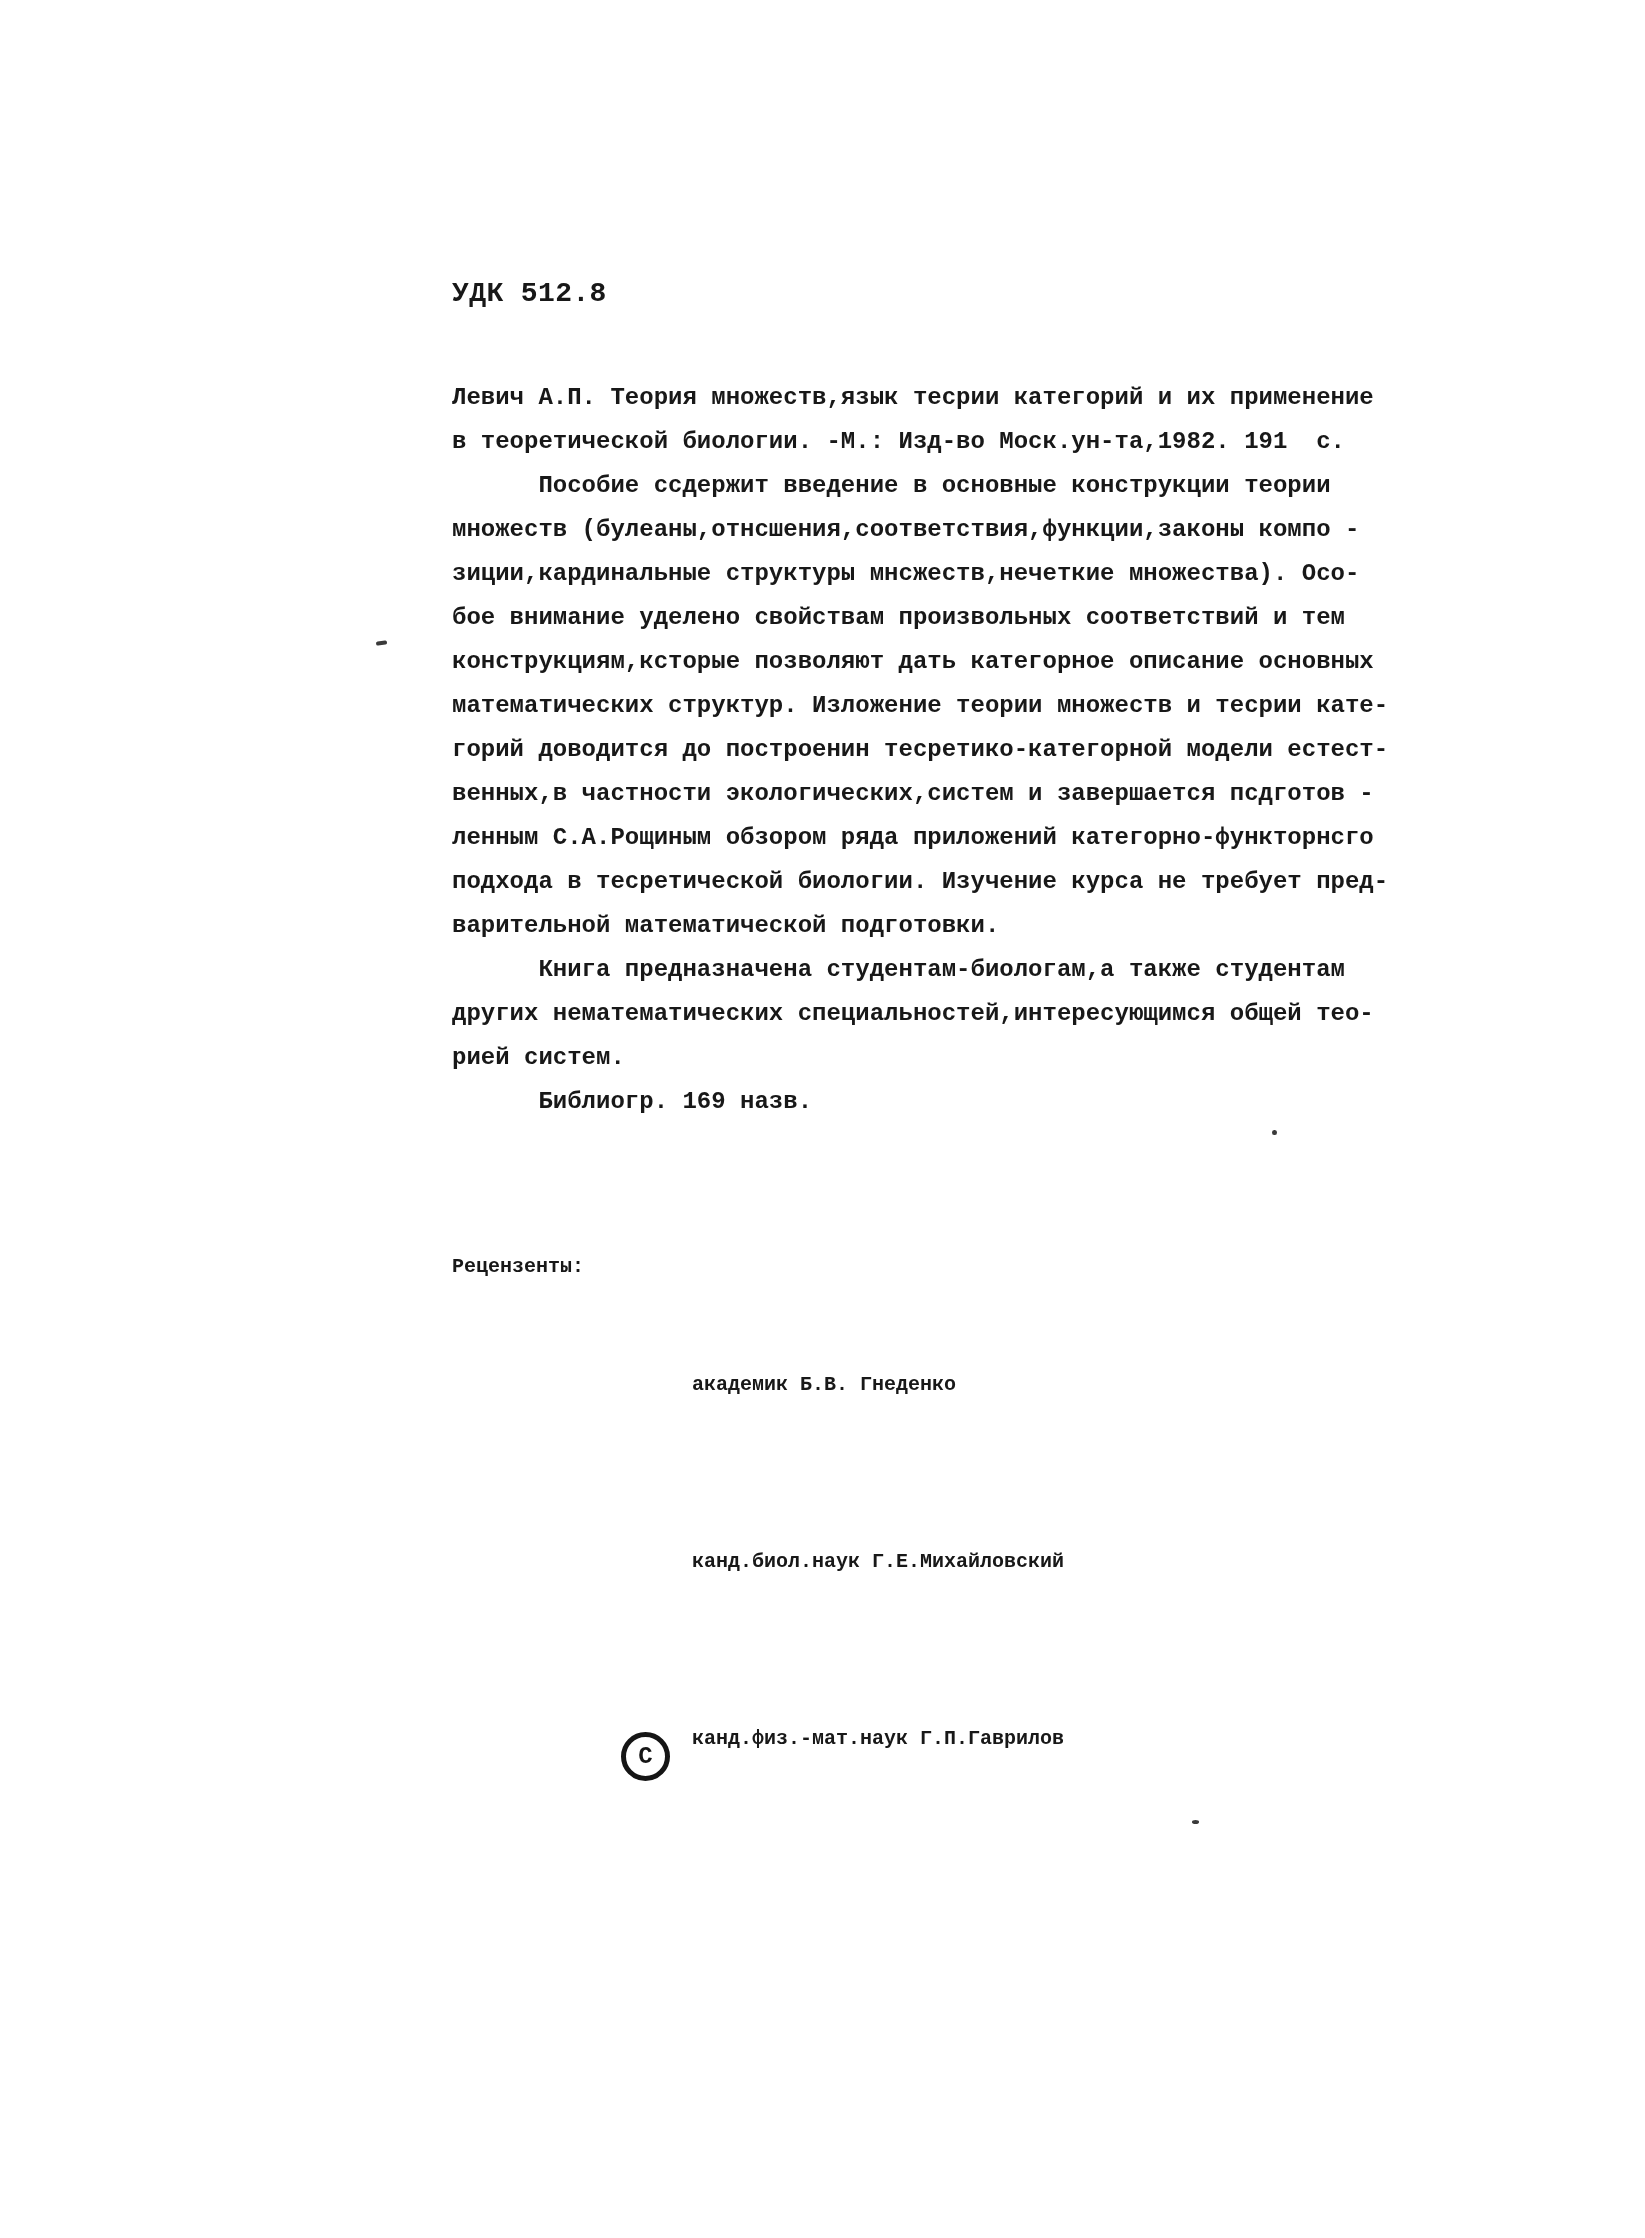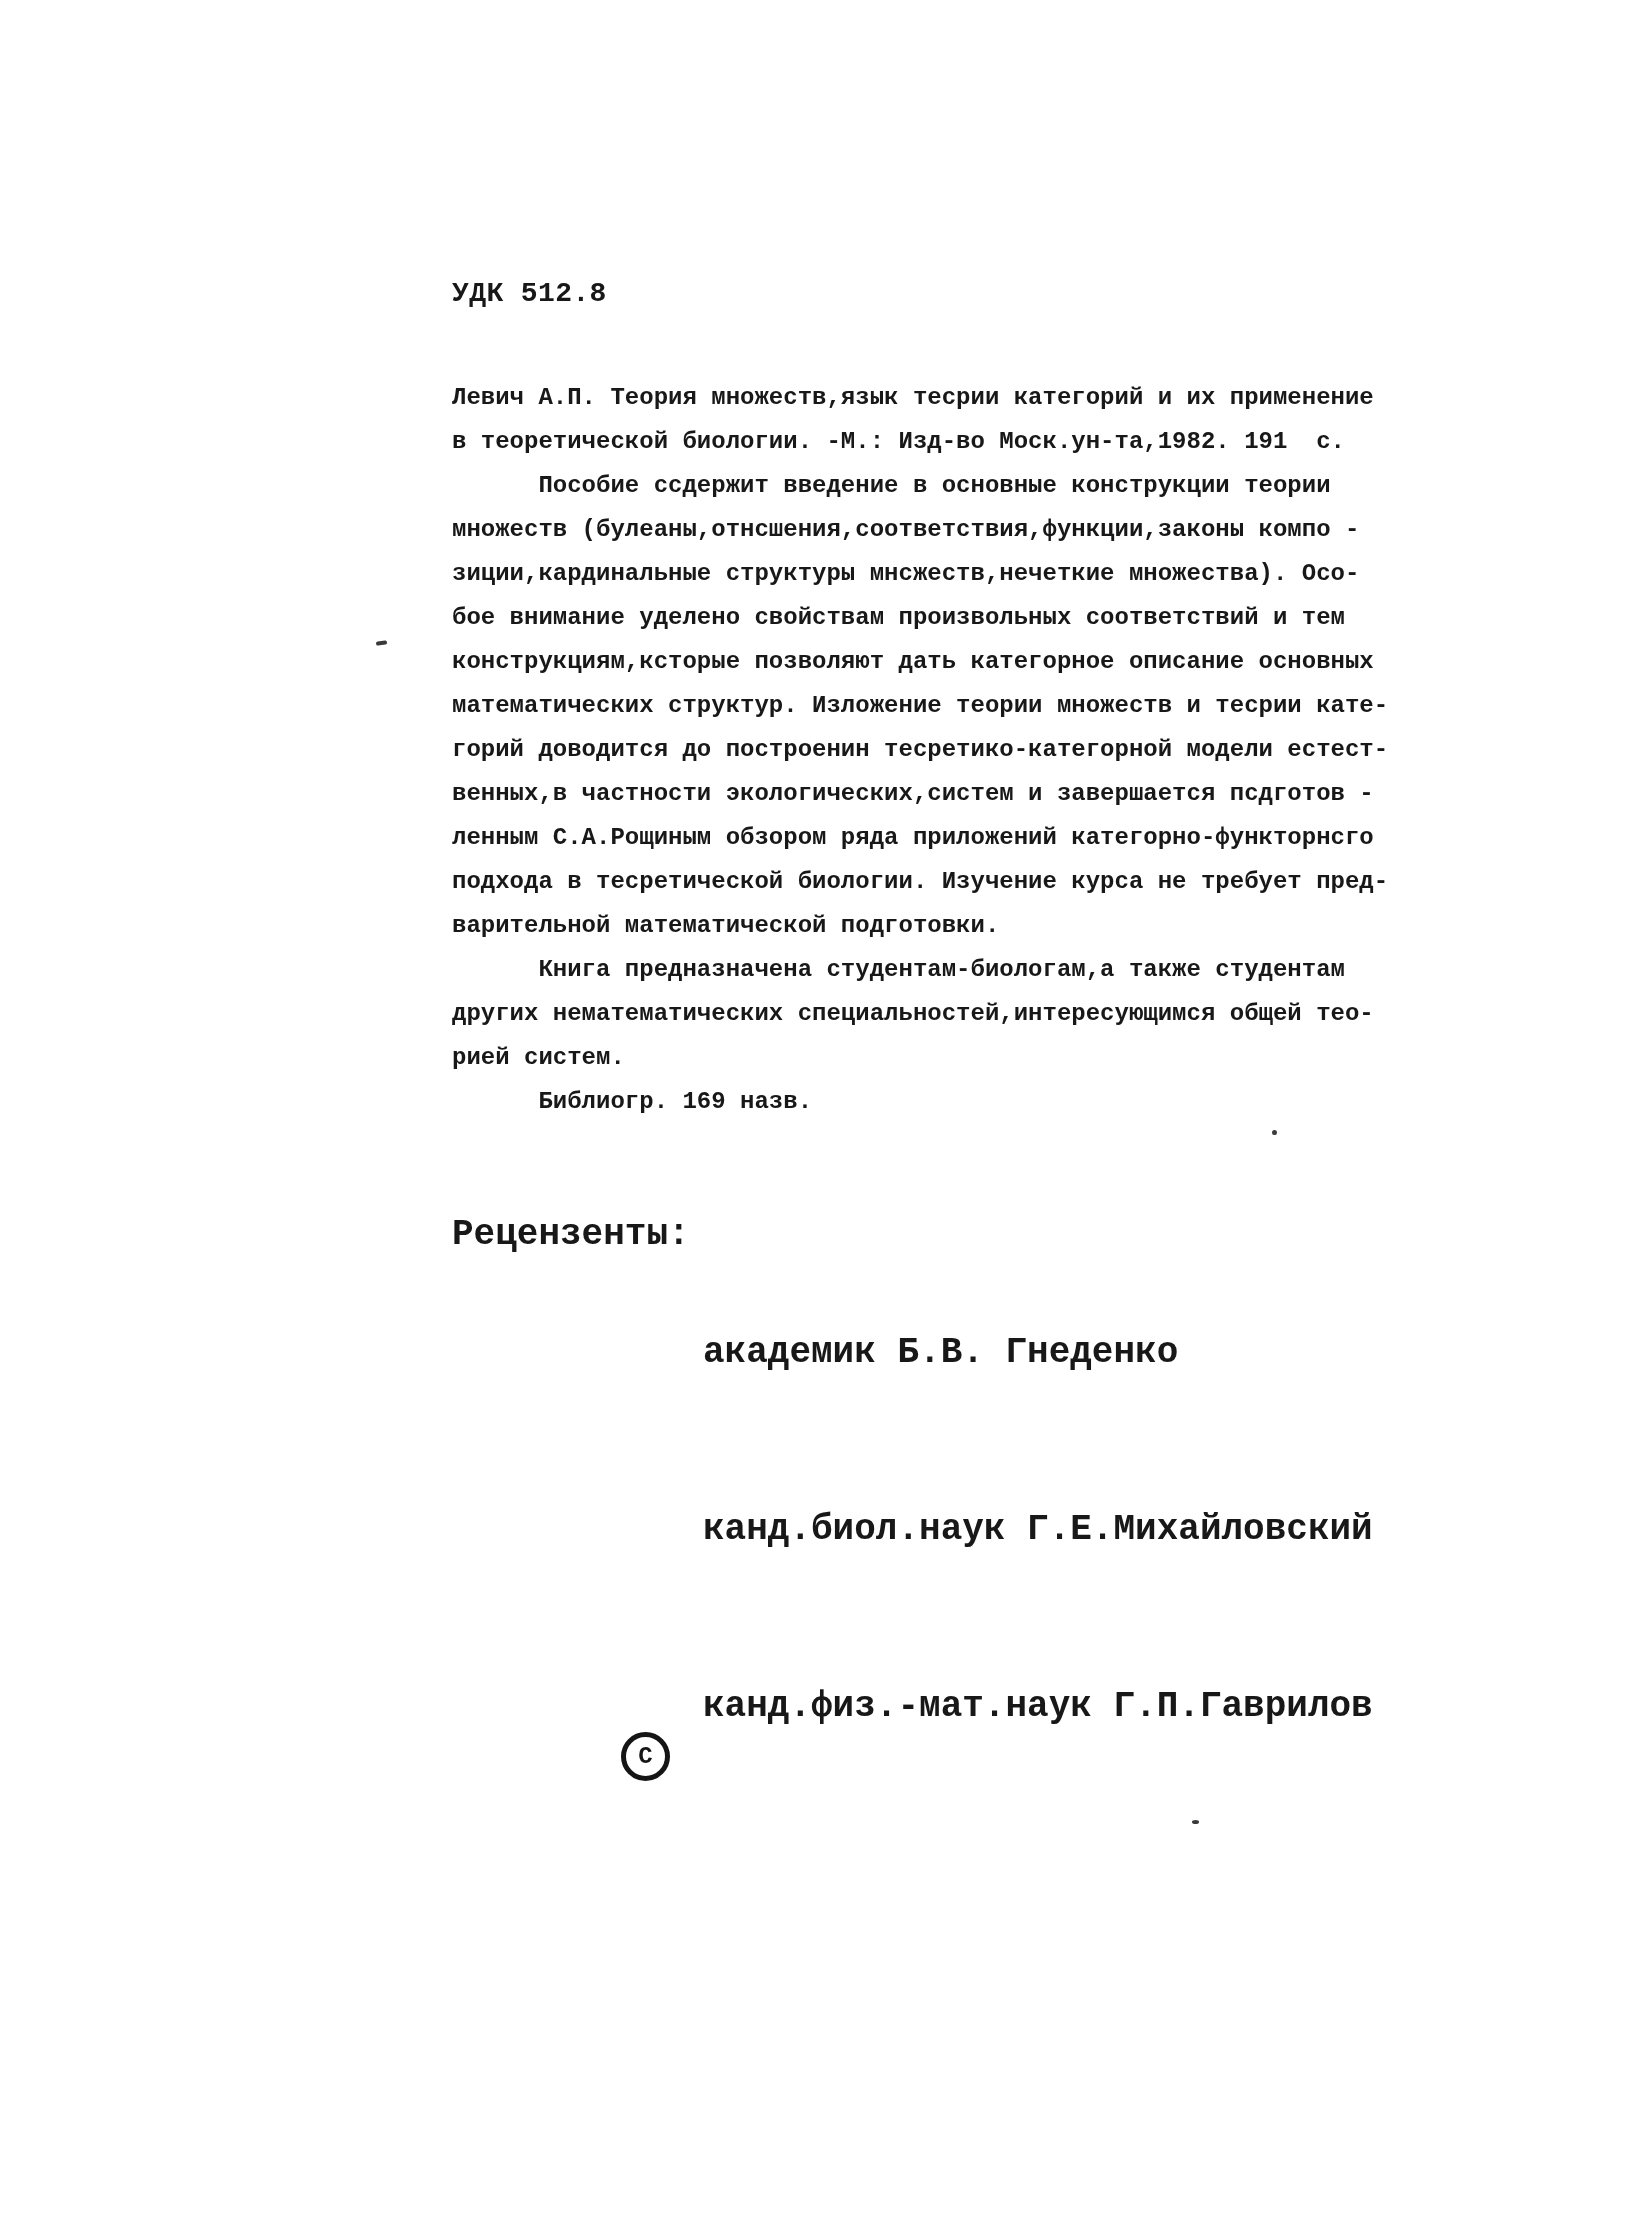--- a/index.html
+++ b/index.html
@@ -33,37 +33,37 @@
     position: absolute;
     left: 452px;
     top: 376px;
     font-size: 24px;
     line-height: 44px;
     white-space: pre;
   }
   .reviewers {
     position: absolute;
     left: 452px;
-    top: 1205px;
-    font-size: 36px;
+    top: 1237px;
+    font-size: 20px;
     line-height: 59px;
     white-space: pre;
   }
   .rev-label {
     position: absolute;
     left: 0;
     top: 0;
   }
   .rev-names {
     position: absolute;
     left: 240px; 
     top: 0;
     width: 624px;
   }
-  .rev-names div { white-space: pre; margin-left: 11px; }
+  .rev-names div { white-space: pre; }
   .copyright-line {
     position: absolute;
     left: 0;
     top: 1732px;
     width: 100%;
     height: 53px;
   }
   .copy-circle {
     position: absolute;
     left: 621px;

